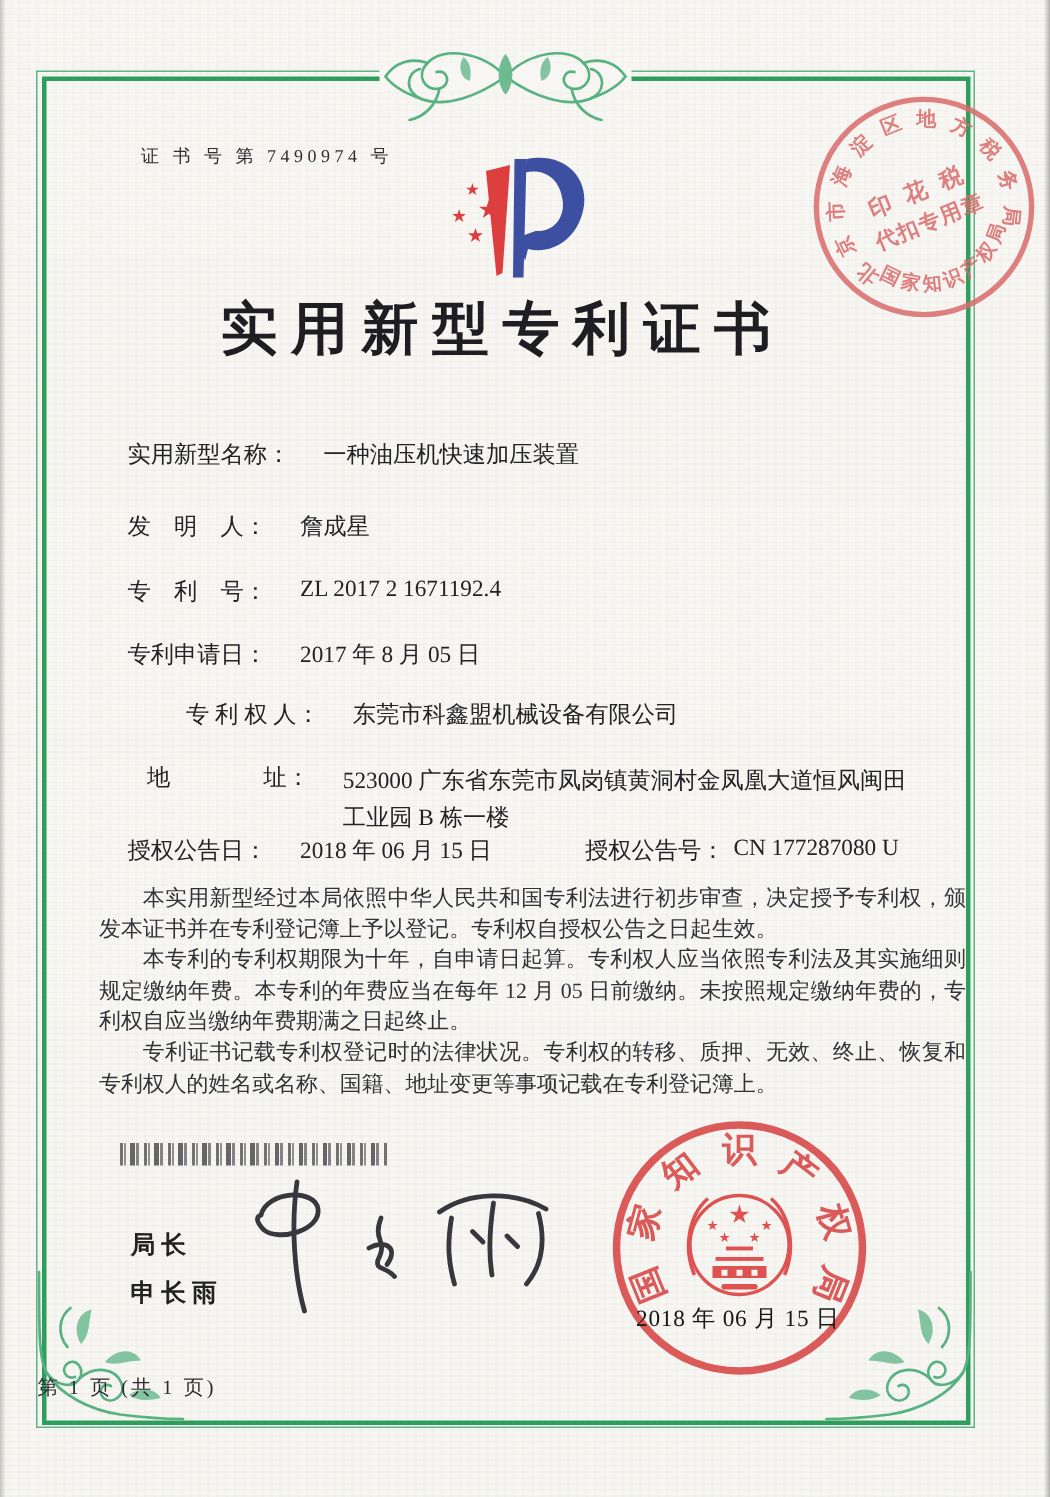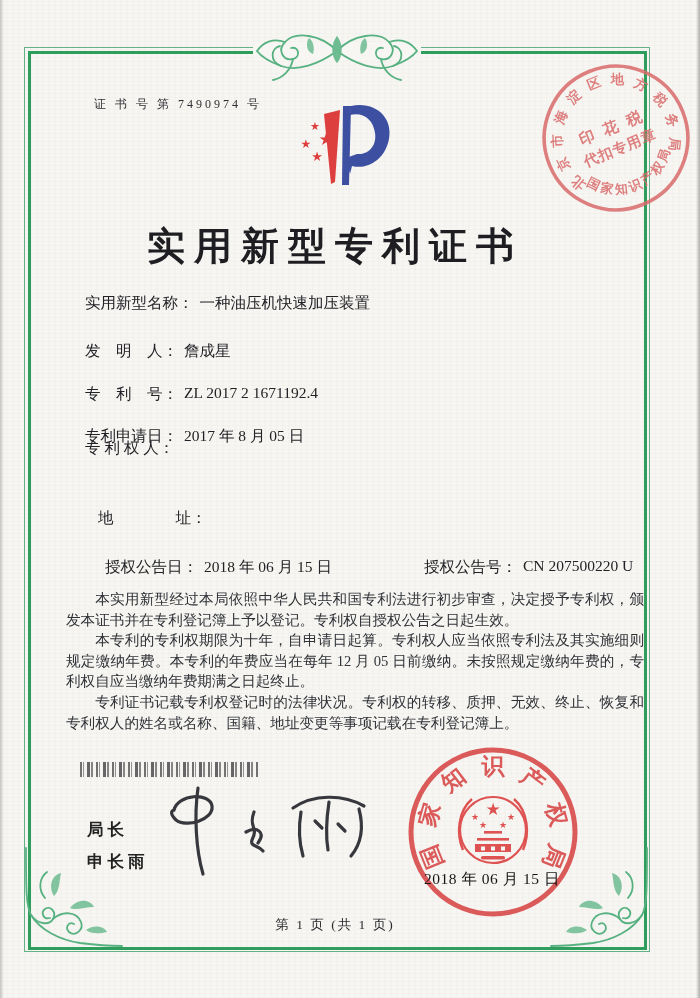--- a/index.html
+++ b/index.html
@@ -12,35 +12,35 @@
     background:linear-gradient(90deg,rgba(60,60,55,.25),transparent);z-index:9;}
   .page::after{content:"";position:absolute;right:0;top:0;width:4px;height:100%;
     background:linear-gradient(270deg,rgba(40,40,38,.35),transparent);z-index:9;}
   .frame-outer{position:absolute;left:24px;top:47px;width:624px;height:903px;
     border:1px solid #63b286;}
   .frame-inner{position:absolute;left:28px;top:51px;width:613px;height:893px;
     border:3px solid #2f9e5d;}
   .abs{position:absolute;}
   .certno{left:94px;top:96px;font-size:12px;letter-spacing:3px;color:#2e2e33;text-align:center;}
   .title{left:25px;top:194px;width:620px;text-align:center;font-size:38px;font-weight:700;
-    letter-spacing:9px;color:#1d1d22;margin-top:27px;}
-  .fieldrow{left:85px;font-size:15.5px;color:#222227;display:flex;white-space:nowrap;}
+    letter-spacing:9px;color:#1d1d22;}
+  .fieldrow{left:85px;font-size:15.5px;color:#222227;display:flex;white-space:nowrap;gap:16px;}
   .fieldrow .lb{flex:0 0 auto;}
   .fieldrow .val{margin-left:6px;}
   .addr-lines div{line-height:25px;white-space:nowrap;}
-  .grant2{position:absolute;left:319px;top:0;display:flex;white-space:nowrap;}
+  .grant2{position:absolute;left:305px;top:0;display:flex;white-space:nowrap;}
   .bodytext{left:66px;top:589px;width:578px;font-size:14.6px;line-height:20.6px;
     text-align:justify;color:#2f3237;}
   .bodytext p{margin:0;text-indent:2em;}
   .barcode{left:80px;top:762px;width:178px;height:15px;opacity:.72;
     background:repeating-linear-gradient(90deg,#3f3f42 0 2px,transparent 2px 3px,#6a6a6e 3px 4px,
      transparent 4px 7px,#2e2e31 7px 10px,transparent 10px 11px,#59595d 11px 13px,transparent 13px 16px);}
   .signer{left:87px;font-size:16.5px;letter-spacing:4px;color:#222;font-weight:bold;}
   .sealdate{left:424px;top:869px;font-size:15.5px;color:#161616;letter-spacing:.5px;z-index:6;font-weight:500;}
-  .footer{left:25px;top:916px;width:620px;text-align:center;font-size:13.5px;letter-spacing:2px;color:#2b2b2f;}
+  .footer{left:25px;top:916px;width:620px;font-size:13.5px;letter-spacing:2px;color:#2b2b2f;}
   svg{position:absolute;overflow:visible;}
   .green-orn path{stroke:#58b181;stroke-width:1.8;fill:none;stroke-linecap:round;}
   .green-orn .leaf{fill:#6cbb90;stroke:none;opacity:.85;}
   .seal-svg text{font-family:"Liberation Serif","DejaVu Serif",serif;}
   .stamp-svg text{font-family:"Liberation Serif","DejaVu Serif",serif;}
 </style>
 </head>
 <body>
 
 <div class="page">
@@ -102,32 +102,37 @@
     <span class="val">詹成星</span>
   </div>
   <div class="abs fieldrow" style="top:384px;justify-content:space-between;">
     <span class="lb">专　利　号：</span>
     <span class="val">ZL 2017 2 1671192.4</span>
   </div>
   <div class="abs fieldrow" style="top:426px;">
     <span class="lb">专利申请日：</span>
     <span class="val">2017 年 8 月 05 日</span>
   </div>
-  <div class="abs fieldrow" style="top:438px;">
+  <div class="abs fieldrow" style="top:466px;margin-left:39px;">
     <span class="lb">专 利 权 人：</span>
+    <span class="val">东莞市科鑫盟机械设备有限公司</span>
   </div>
   <div class="abs fieldrow" style="top:508px;margin-left:13px;">
     <span class="lb">地　　　　址：</span>
-  </div>
-  <div class="abs fieldrow" style="top:557px;margin-left:20px;">
+    <span class="val addr-lines">
+      <div>523000 广东省东莞市凤岗镇黄洞村金凤凰大道恒风闽田</div>
+      <div>工业园 B 栋一楼</div>
+    </span>
+  </div>
+  <div class="abs fieldrow" style="top:557px;">
     <span class="lb">授权公告日：</span>
     <span class="val">2018 年 06 月 15 日</span>
     <span class="grant2">
       <span class="lb">授权公告号：</span>
-      <span class="val">CN 207500220 U</span>
+      <span class="val">CN 177287080 U</span>
     </span>
   </div>
 
   <div class="abs bodytext">
     <p>本实用新型经过本局依照中华人民共和国专利法进行初步审查，决定授予专利权，颁发本证书并在专利登记簿上予以登记。专利权自授权公告之日起生效。</p>
     <p>本专利的专利权期限为十年，自申请日起算。专利权人应当依照专利法及其实施细则规定缴纳年费。本专利的年费应当在每年 12 月 05 日前缴纳。未按照规定缴纳年费的，专利权自应当缴纳年费期满之日起终止。</p>
     <p>专利证书记载专利权登记时的法律状况。专利权的转移、质押、无效、终止、恢复和专利权人的姓名或名称、国籍、地址变更等事项记载在专利登记簿上。</p>
   </div>
 
   <div class="abs barcode"></div>

